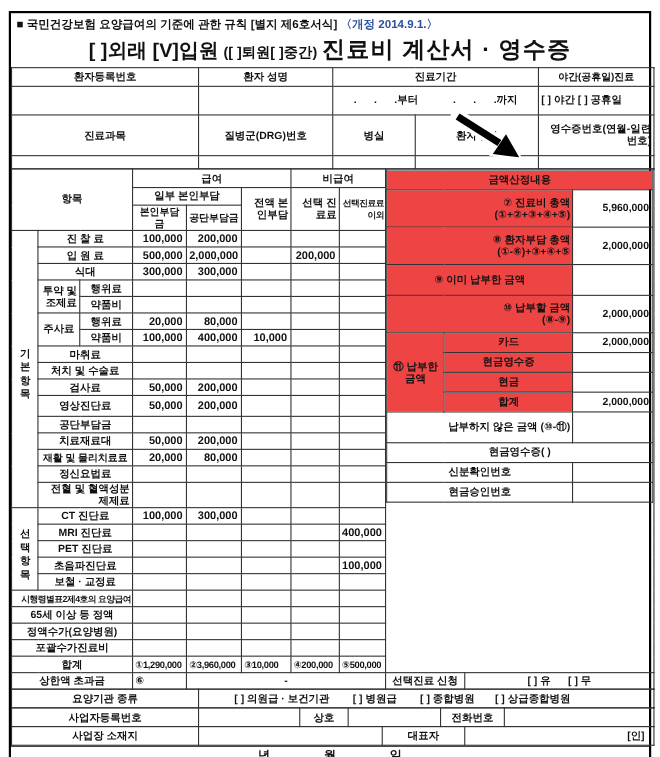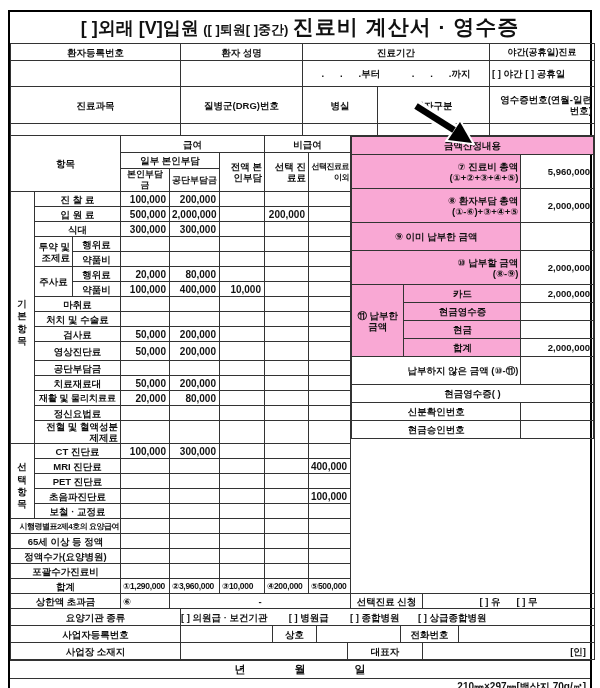--- a/index.html
+++ b/index.html
@@ -13,21 +13,21 @@
   .t2{font-size:13px;}
   .t3{font-size:21px;letter-spacing:1px;}
   table{border-collapse:collapse;width:100%;table-layout:fixed;margin-top:-1px;}
   td{border:1px solid #333;font-size:9.5px;line-height:11px;padding:0 2px;
      vertical-align:middle;overflow:hidden;}
   .lab{text-align:center;}
   .num{text-align:right;padding-right:3px;font-size:10px;}
   .sumnum{text-align:right;padding-right:12px;font-size:8.5px;letter-spacing:-0.3px;}
   .xs{font-size:8px;letter-spacing:-0.5px;text-align:right;padding:0 1px;}
   .s9{font-size:9px;}
-  .g{background:#f9a8d4;}
+  .g{background:#ef4444;}
   .vert{padding:0;text-align:center;}
   .vert span{writing-mode:vertical-lr;text-orientation:upright;letter-spacing:3px;font-size:9.5px;}
   .pre{white-space:pre;}
   .pcell{padding:0;vertical-align:top;}
   .ptbl{margin:0;width:100%;}
   .ptbl td{font-size:9.5px;}
   .free{padding:4px 4px;font-size:9.5px;text-align:left;}
   .seal{float:right;padding-right:6px;}
   .dateline{border-top:1px solid #333;text-align:center;font-size:11px;
     height:17px;line-height:17px;white-space:pre;}
@@ -38,20 +38,24 @@
   tr.r19{height:19px;} tr.r22{height:22px;}
   tr.p17{height:17px;} tr.p26{height:26px;margin-top:28px;} tr.p25{height:37px;margin-left:36px;} tr.p12{height:12px;}
   tr.f17{height:17px;}
   .c2l{line-height:11px;text-align:right;}
 </style>
 </head>
 <body>
 
 <div class="form">
 
+  <div class="notice">
+    <span>■ 국민건강보험 요양급여의 기준에 관한 규칙 [별지 제6호서식]</span>
+    <span class="rev">〈개정 2014.9.1.〉</span>
+  </div>
 
   <div class="title-row">
     <span class="t1">[ ]외래 [V]입원</span>
     <span class="t2">([ ]퇴원[ ]중간)</span>
     <span class="t3">진료비 계산서 · 영수증</span>
   </div>
 
   <table>
     <colgroup>
         <col style="width:170px">
@@ -414,21 +418,21 @@
     </table>
 
   <table>
     <colgroup>
         <col style="width:170px">
         <col style="width:414px">
       </colgroup>
     <tbody>
         <tr class="f17">
       <td class="lab">요양기관 종류</td>
-      <td class="pre" style="padding-left:0">[ ] 의원급 · 보건기관        [ ] 병원급        [ ] 종합병원       [ ] 상급종합병원</td>
+      <td class="pre" style="padding-left:32px">[ ] 의원급 · 보건기관        [ ] 병원급        [ ] 종합병원       [ ] 상급종합병원</td>
     </tr>
   </tbody>
     </table>
   <table>
     <colgroup>
         <col style="width:170px">
         <col style="width:92px">
         <col style="width:44px">
         <col style="width:84px">
         <col style="width:58px">

